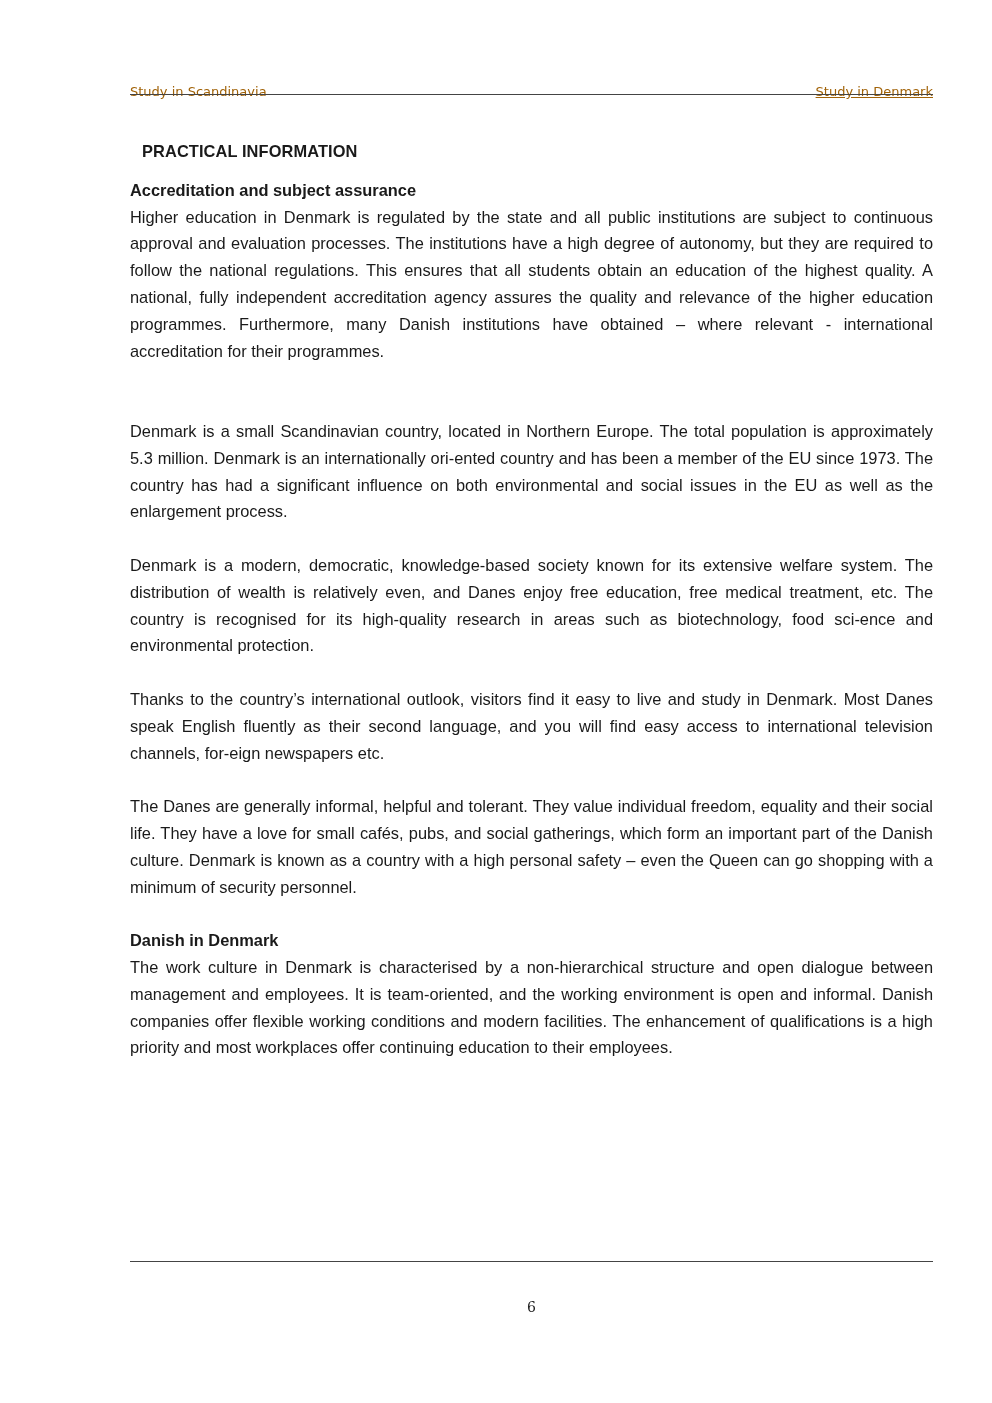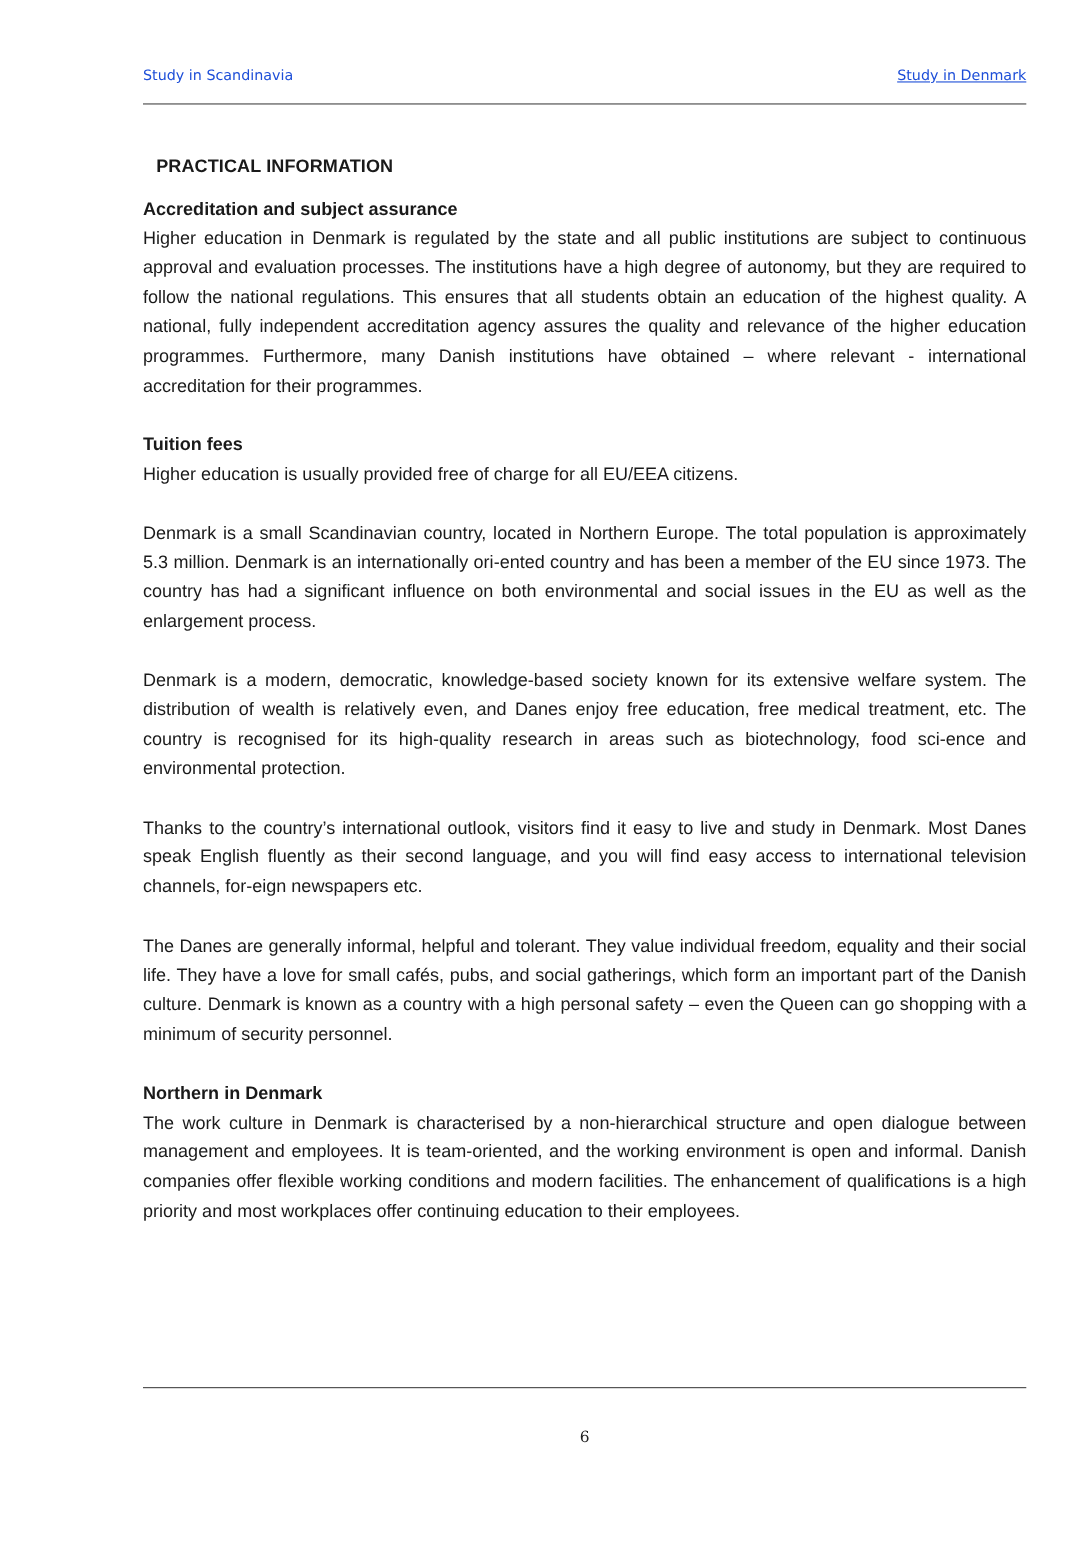--- a/index.html
+++ b/index.html
@@ -1,19 +1,19 @@
 <!DOCTYPE html>
 <html><head>
 <meta charset="utf-8">
 <style>
   html, body { margin: 0; padding: 0; background: #ffffff; }
   body { width: 992px; height: 1403px; position: relative; overflow: hidden; color: #1a1a1a; }
   .page { position: absolute; left: 130px; width: 803px; top: 0; }
-  .header { position: absolute; top: 62px; left: 0; width: 803px; height: 20px;
-    font-family: "DejaVu Sans", sans-serif; font-size: 13px; color: #1d4ed8; }
+  .header { position: absolute; top: 84px; left: 0; width: 803px; height: 20px;
+    font-family: "DejaVu Sans", sans-serif; font-size: 13px; color: #a16207; }
   .header .left { position: absolute; left: 0; top: 0; }
   .header .right { position: absolute; right: 0; top: 0; text-decoration: underline; }
   .rule { position: absolute; left: 0; width: 803px; height: 1px; background: #444; }
   .content { position: absolute; top: 126px; left: 0; width: 803px;
     font-family: "Liberation Sans", sans-serif; font-size: 16.4px; line-height: 26.8px; color: #1a1a1a; }
   .content h1 { font-size: 16.4px; font-weight: bold; margin: 12px; line-height: 26.8px; letter-spacing: 0.1px; }
   .content h2 { font-size: 16.4px; font-weight: bold; margin: 0; line-height: 26.8px; }
   .content p { margin: 0; text-align: justify; }
   .gap { height: 26.8px; }
   .footer-num { position: absolute; top: 1299px; left: 0; width: 803px; text-align: center;
@@ -31,41 +31,37 @@
 
   <div class="content">
     <h1>PRACTICAL INFORMATION</h1>
 
     <section>
       <h2>Accreditation and subject assurance</h2>
       <p>Higher education in Denmark is regulated by the state and all public institutions are subject to continuous approval and evaluation processes. The institutions have a high degree of autonomy, but they are required to follow the national regulations. This ensures that all students obtain an education of the highest quality. A national, fully independent accreditation agency assures the quality and relevance of the higher education programmes. Furthermore, many Danish institutions have obtained – where relevant - international accreditation for their programmes.</p>
     </section>
     <div class="gap"></div>
 
-    <section>
-      <h2>Tuition fees</h2>
-      <p>Higher education is usually provided free of charge for all EU/EEA citizens.</p>
-    </section>
     <div class="gap"></div>
 
     <section>
       <p>Denmark is a small Scandinavian country, located in Northern Europe. The total population is approximately 5.3 million. Denmark is an internationally ori-ented country and has been a member of the EU since 1973. The country has had a significant influence on both environmental and social issues in the EU as well as the enlargement process.</p>
       <div class="gap"></div>
       <p>Denmark is a modern, democratic, knowledge-based society known for its extensive welfare system. The distribution of wealth is relatively even, and Danes enjoy free education, free medical treatment, etc. The country is recognised for its high-quality research in areas such as biotechnology, food sci-ence and environmental protection.</p>
     </section>
     <div class="gap"></div>
 
     <section>
       <p>Thanks to the country’s international outlook, visitors find it easy to live and study in Denmark. Most Danes speak English fluently as their second language, and you will find easy access to international television channels, for-eign newspapers etc.</p>
       <div class="gap"></div>
       <p>The Danes are generally informal, helpful and tolerant. They value individual freedom, equality and their social life. They have a love for small cafés, pubs, and social gatherings, which form an important part of the Danish culture. Denmark is known as a country with a high personal safety – even the Queen can go shopping with a minimum of security personnel.</p>
     </section>
     <div class="gap"></div>
 
     <section>
-      <h2>Northern in Denmark</h2>
+      <h2>Danish in Denmark</h2>
       <p>The work culture in Denmark is characterised by a non-hierarchical structure and open dialogue between management and employees. It is team-oriented, and the working environment is open and informal. Danish companies offer flexible working conditions and modern facilities. The enhancement of qualifications is a high priority and most workplaces offer continuing education to their employees.</p>
     </section>
   </div>
 
   <div class="rule" style="top:1261px;"></div>
   <div class="footer-num">6</div>
 </div>
 
 </body></html>

